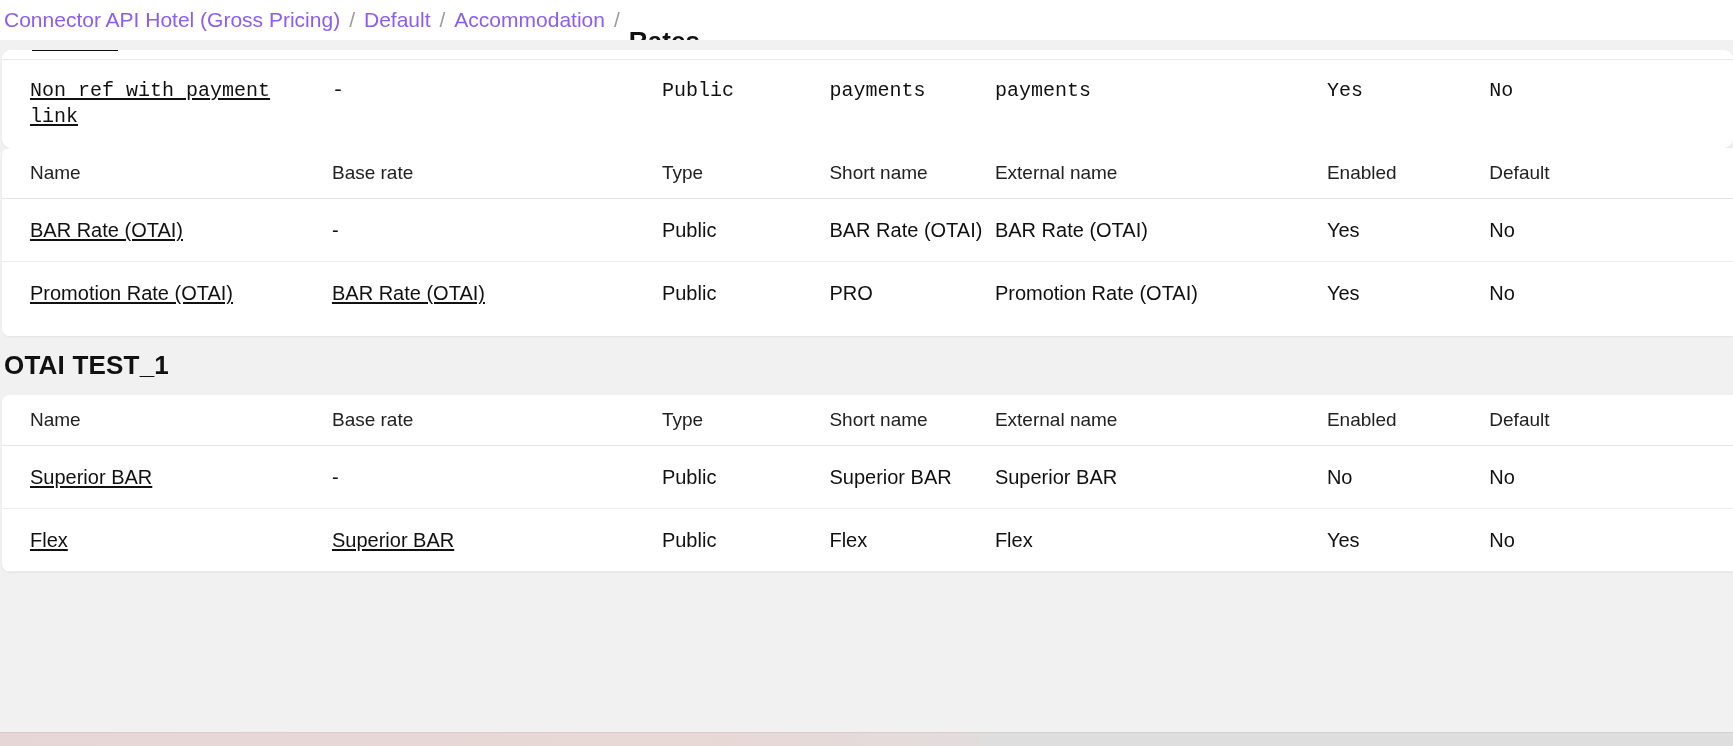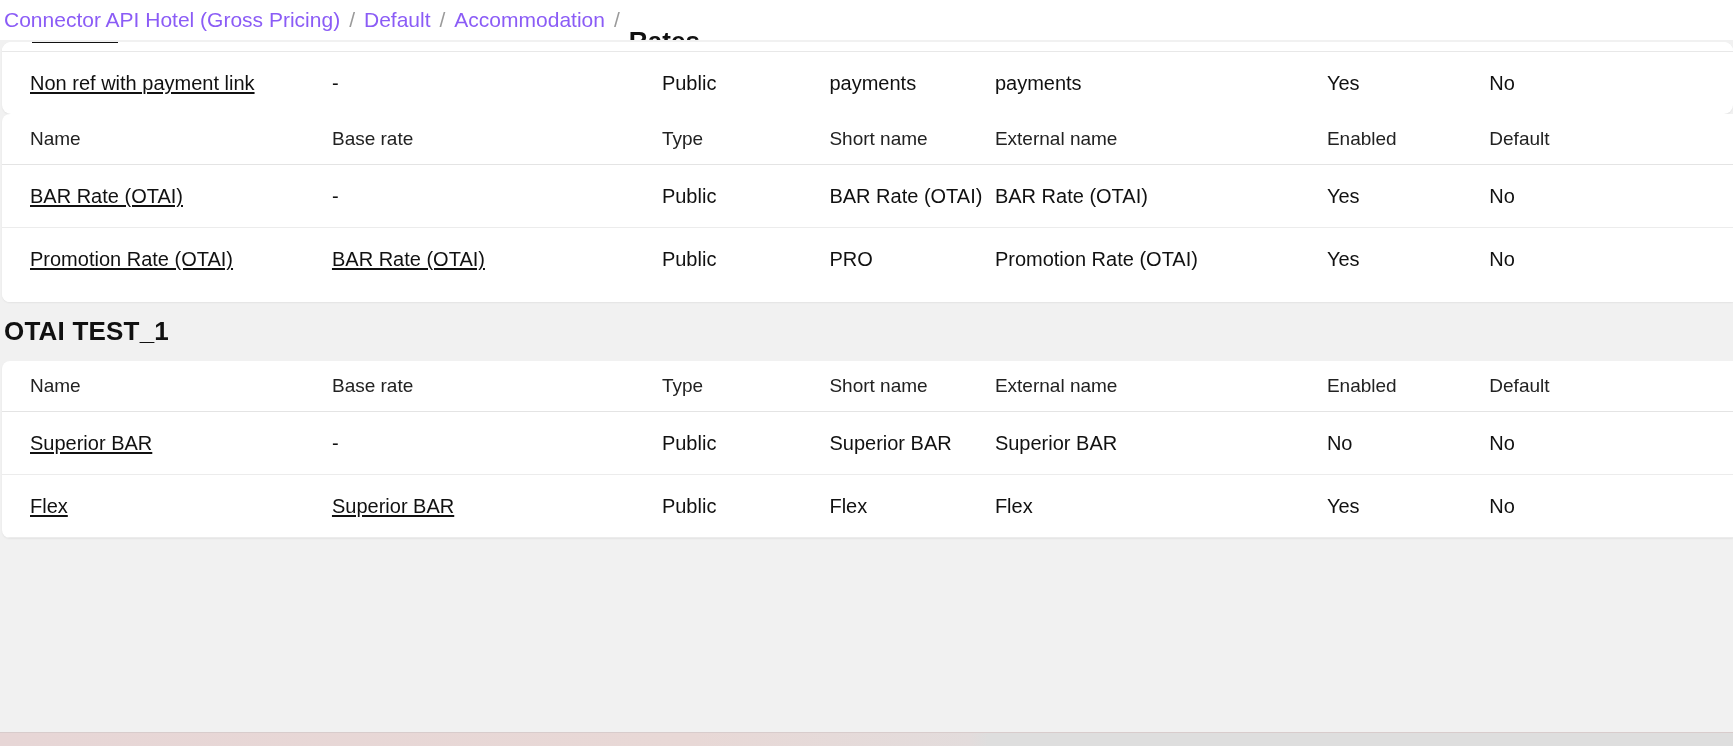--- a/index.html
+++ b/index.html
@@ -59,22 +59,23 @@
     background: #ffffff;
     border-radius: 8px 0 0 8px;
     margin-left: 2px;
     box-shadow: 0 1px 2px rgba(0,0,0,0.06);
     position: relative;
     overflow: hidden;
   }
 
   
   .card-clipped-top {
-    margin-top: 2px;
+    margin-top: 10px;
     border-radius: 9px;
+    font-family: Liberation Mono, monospace;
   }
 
   .tabstrip {
     position: relative;
     height: 10px;
     background: #ffffff;
     border-bottom: 1px solid #e8e8e8;
   }
   .tab-active-underline {
     position: absolute;

